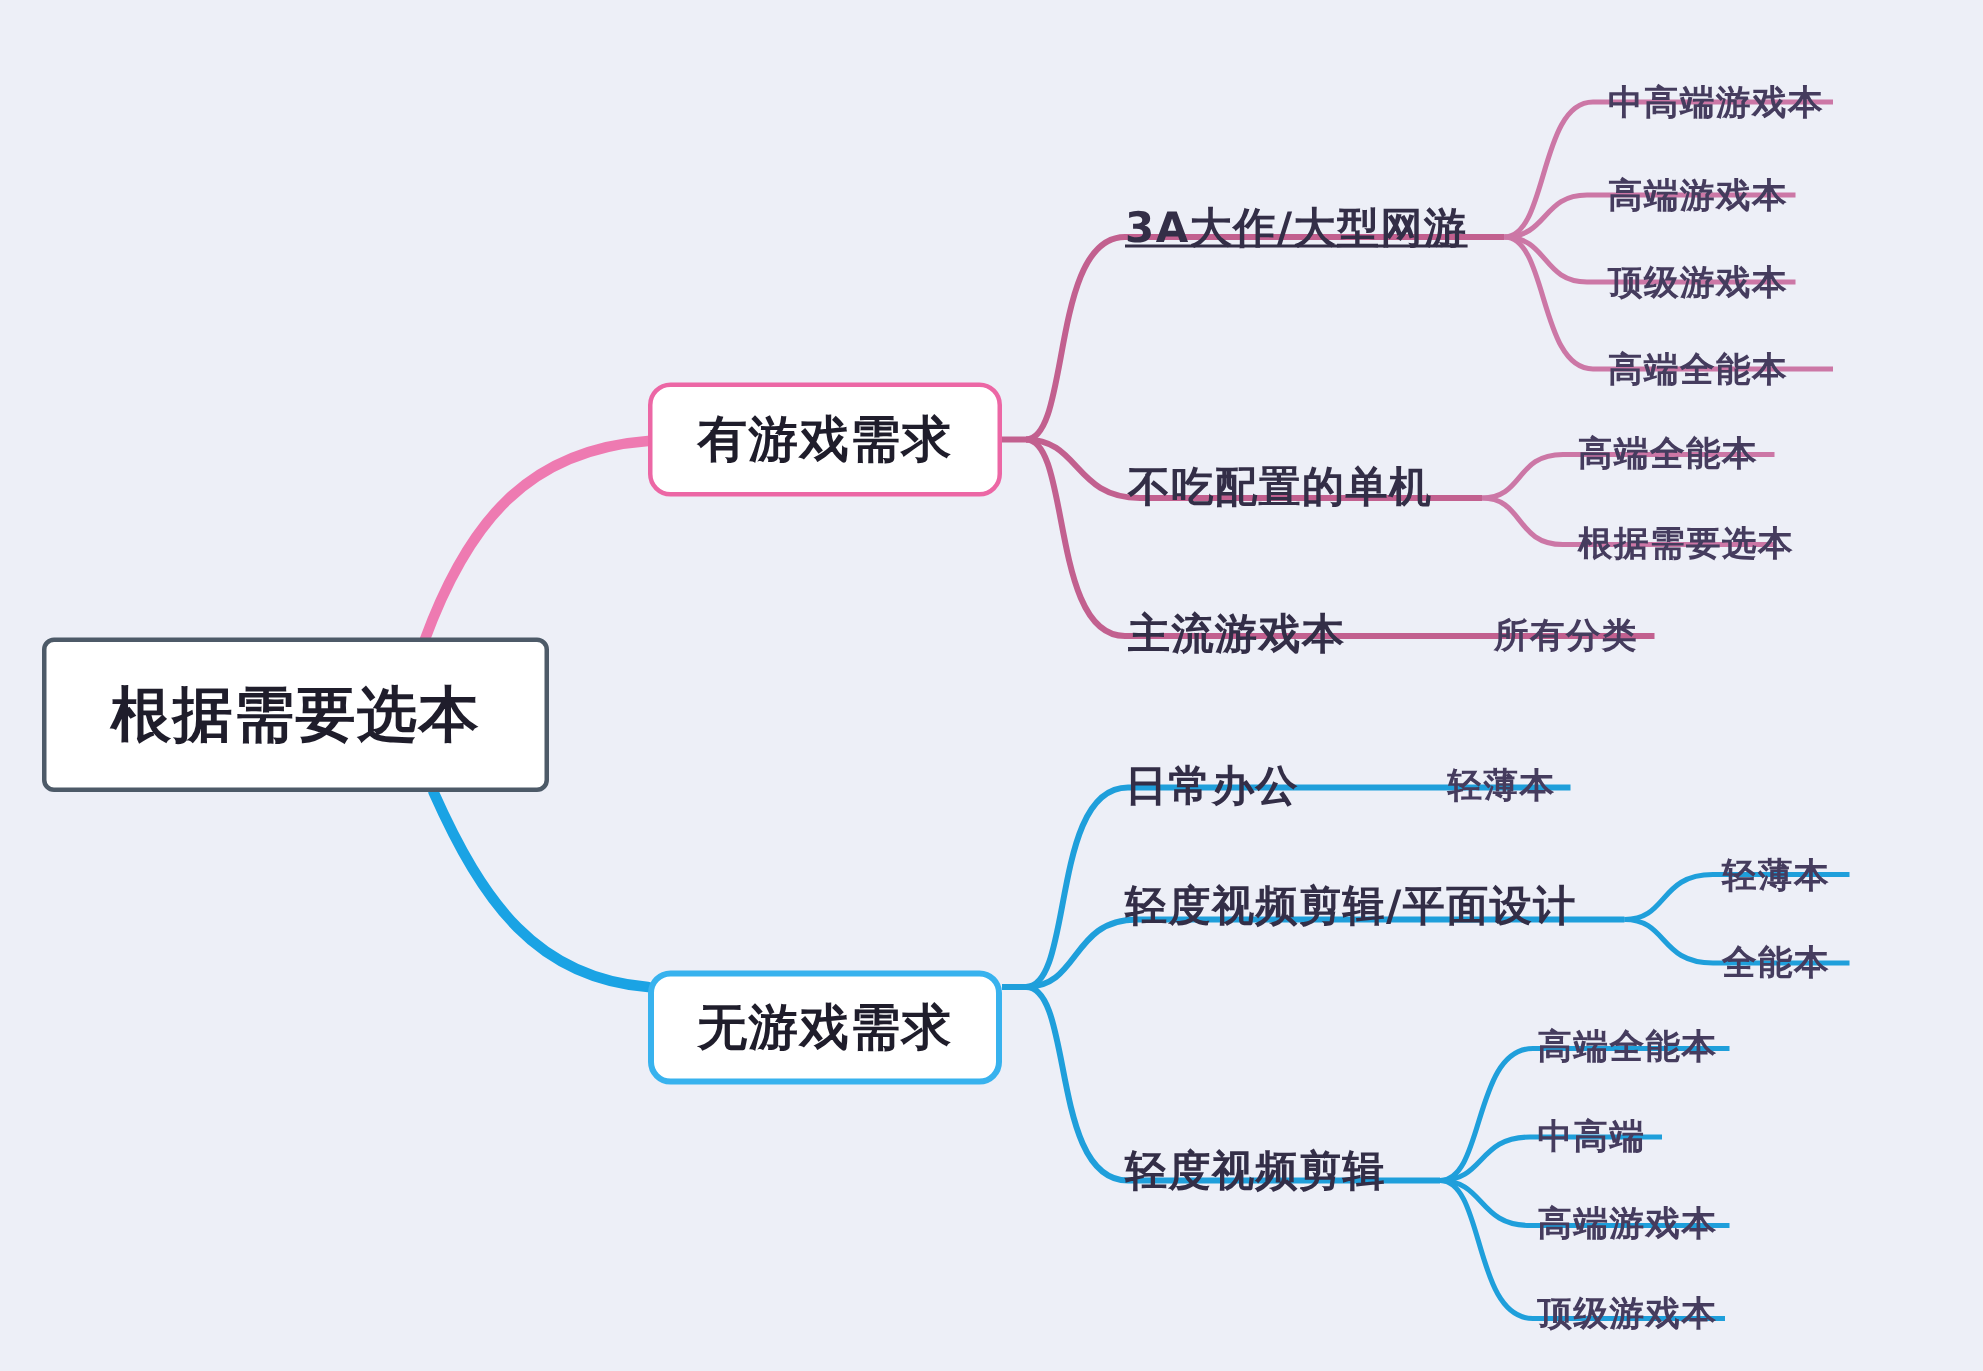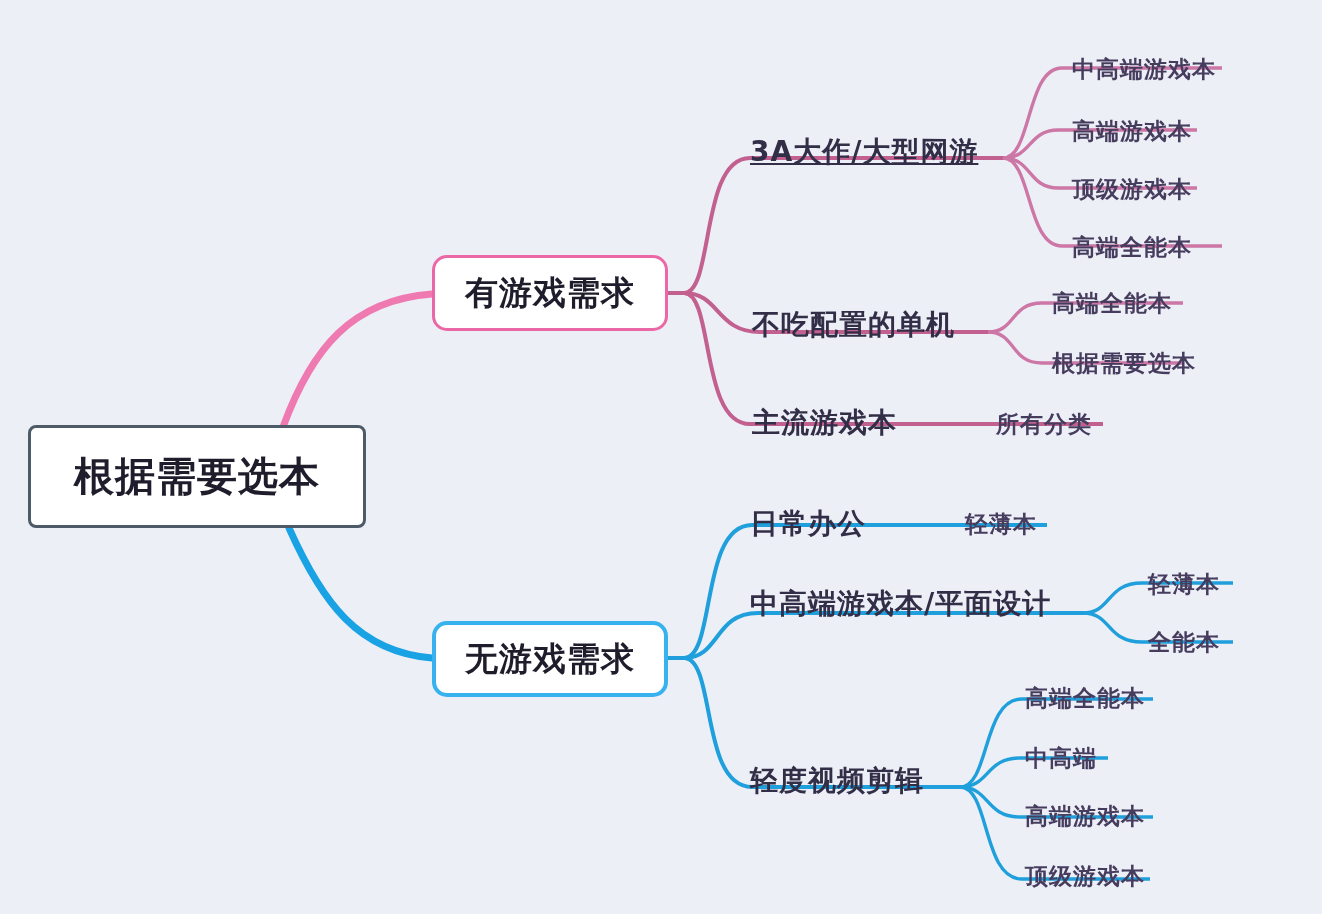--- a/index.html
+++ b/index.html
@@ -23,21 +23,21 @@
   }
   .node.root{
     left:28px;top:425px;width:338px;height:103px;
     border:3px solid #4d5a68;border-radius:8px;
     font-size:40px;
   }
   .node.branch{
     width:236px;height:76px;border-radius:15px;font-size:33px;
   }
   .node.branch.pink{left:432px;top:255px;border:3px solid #ec67a5;}
-  .node.branch.blue{left:432px;top:621px;border:4px solid #38b2ee;}
+  .node.branch.blue{left:432px;top:647px;border:4px solid #38b2ee;}
   .lbl{
     position:absolute;
     line-height:1.2;
     white-space:nowrap;
     font-weight:700;
     cursor:default;
     margin-top:20px;
   }
   .lbl.parent{font-size:28px;color:#332e47;letter-spacing:1px;}
   .lbl.leaf{font-size:23px;color:#453c5e;letter-spacing:1px;}
@@ -100,21 +100,21 @@
   <div class="lbl parent" style="left:752px;top:288px;">不吃配置的单机</div>
   <div class="lbl leaf" style="left:1052px;top:270px;">高端全能本</div>
   <div class="lbl leaf" style="left:1052px;top:330px;">根据需要选本</div>
 
   <div class="lbl parent" style="left:752px;top:386px;">主流游戏本</div>
   <div class="lbl leaf" style="left:996px;top:391px;">所有分类</div>
 
   <div class="lbl parent" style="left:750px;top:487px;">日常办公</div>
   <div class="lbl leaf" style="left:965px;top:491px;">轻薄本</div>
 
-  <div class="lbl parent" style="left:750px;top:567px;">中高端游戏本/平面设计</div>
+  <div class="lbl parent" style="left:750px;top:567px;">轻度视频剪辑/平面设计</div>
   <div class="lbl leaf" style="left:1148px;top:551px;">轻薄本</div>
   <div class="lbl leaf" style="left:1148px;top:609px;">全能本</div>
 
   <div class="lbl parent" style="left:750px;top:744px;">轻度视频剪辑</div>
   <div class="lbl leaf" style="left:1025px;top:665px;">高端全能本</div>
   <div class="lbl leaf" style="left:1025px;top:725px;">中高端</div>
   <div class="lbl leaf" style="left:1025px;top:783px;">高端游戏本</div>
   <div class="lbl leaf" style="left:1025px;top:843px;">顶级游戏本</div>
 
 </div>

